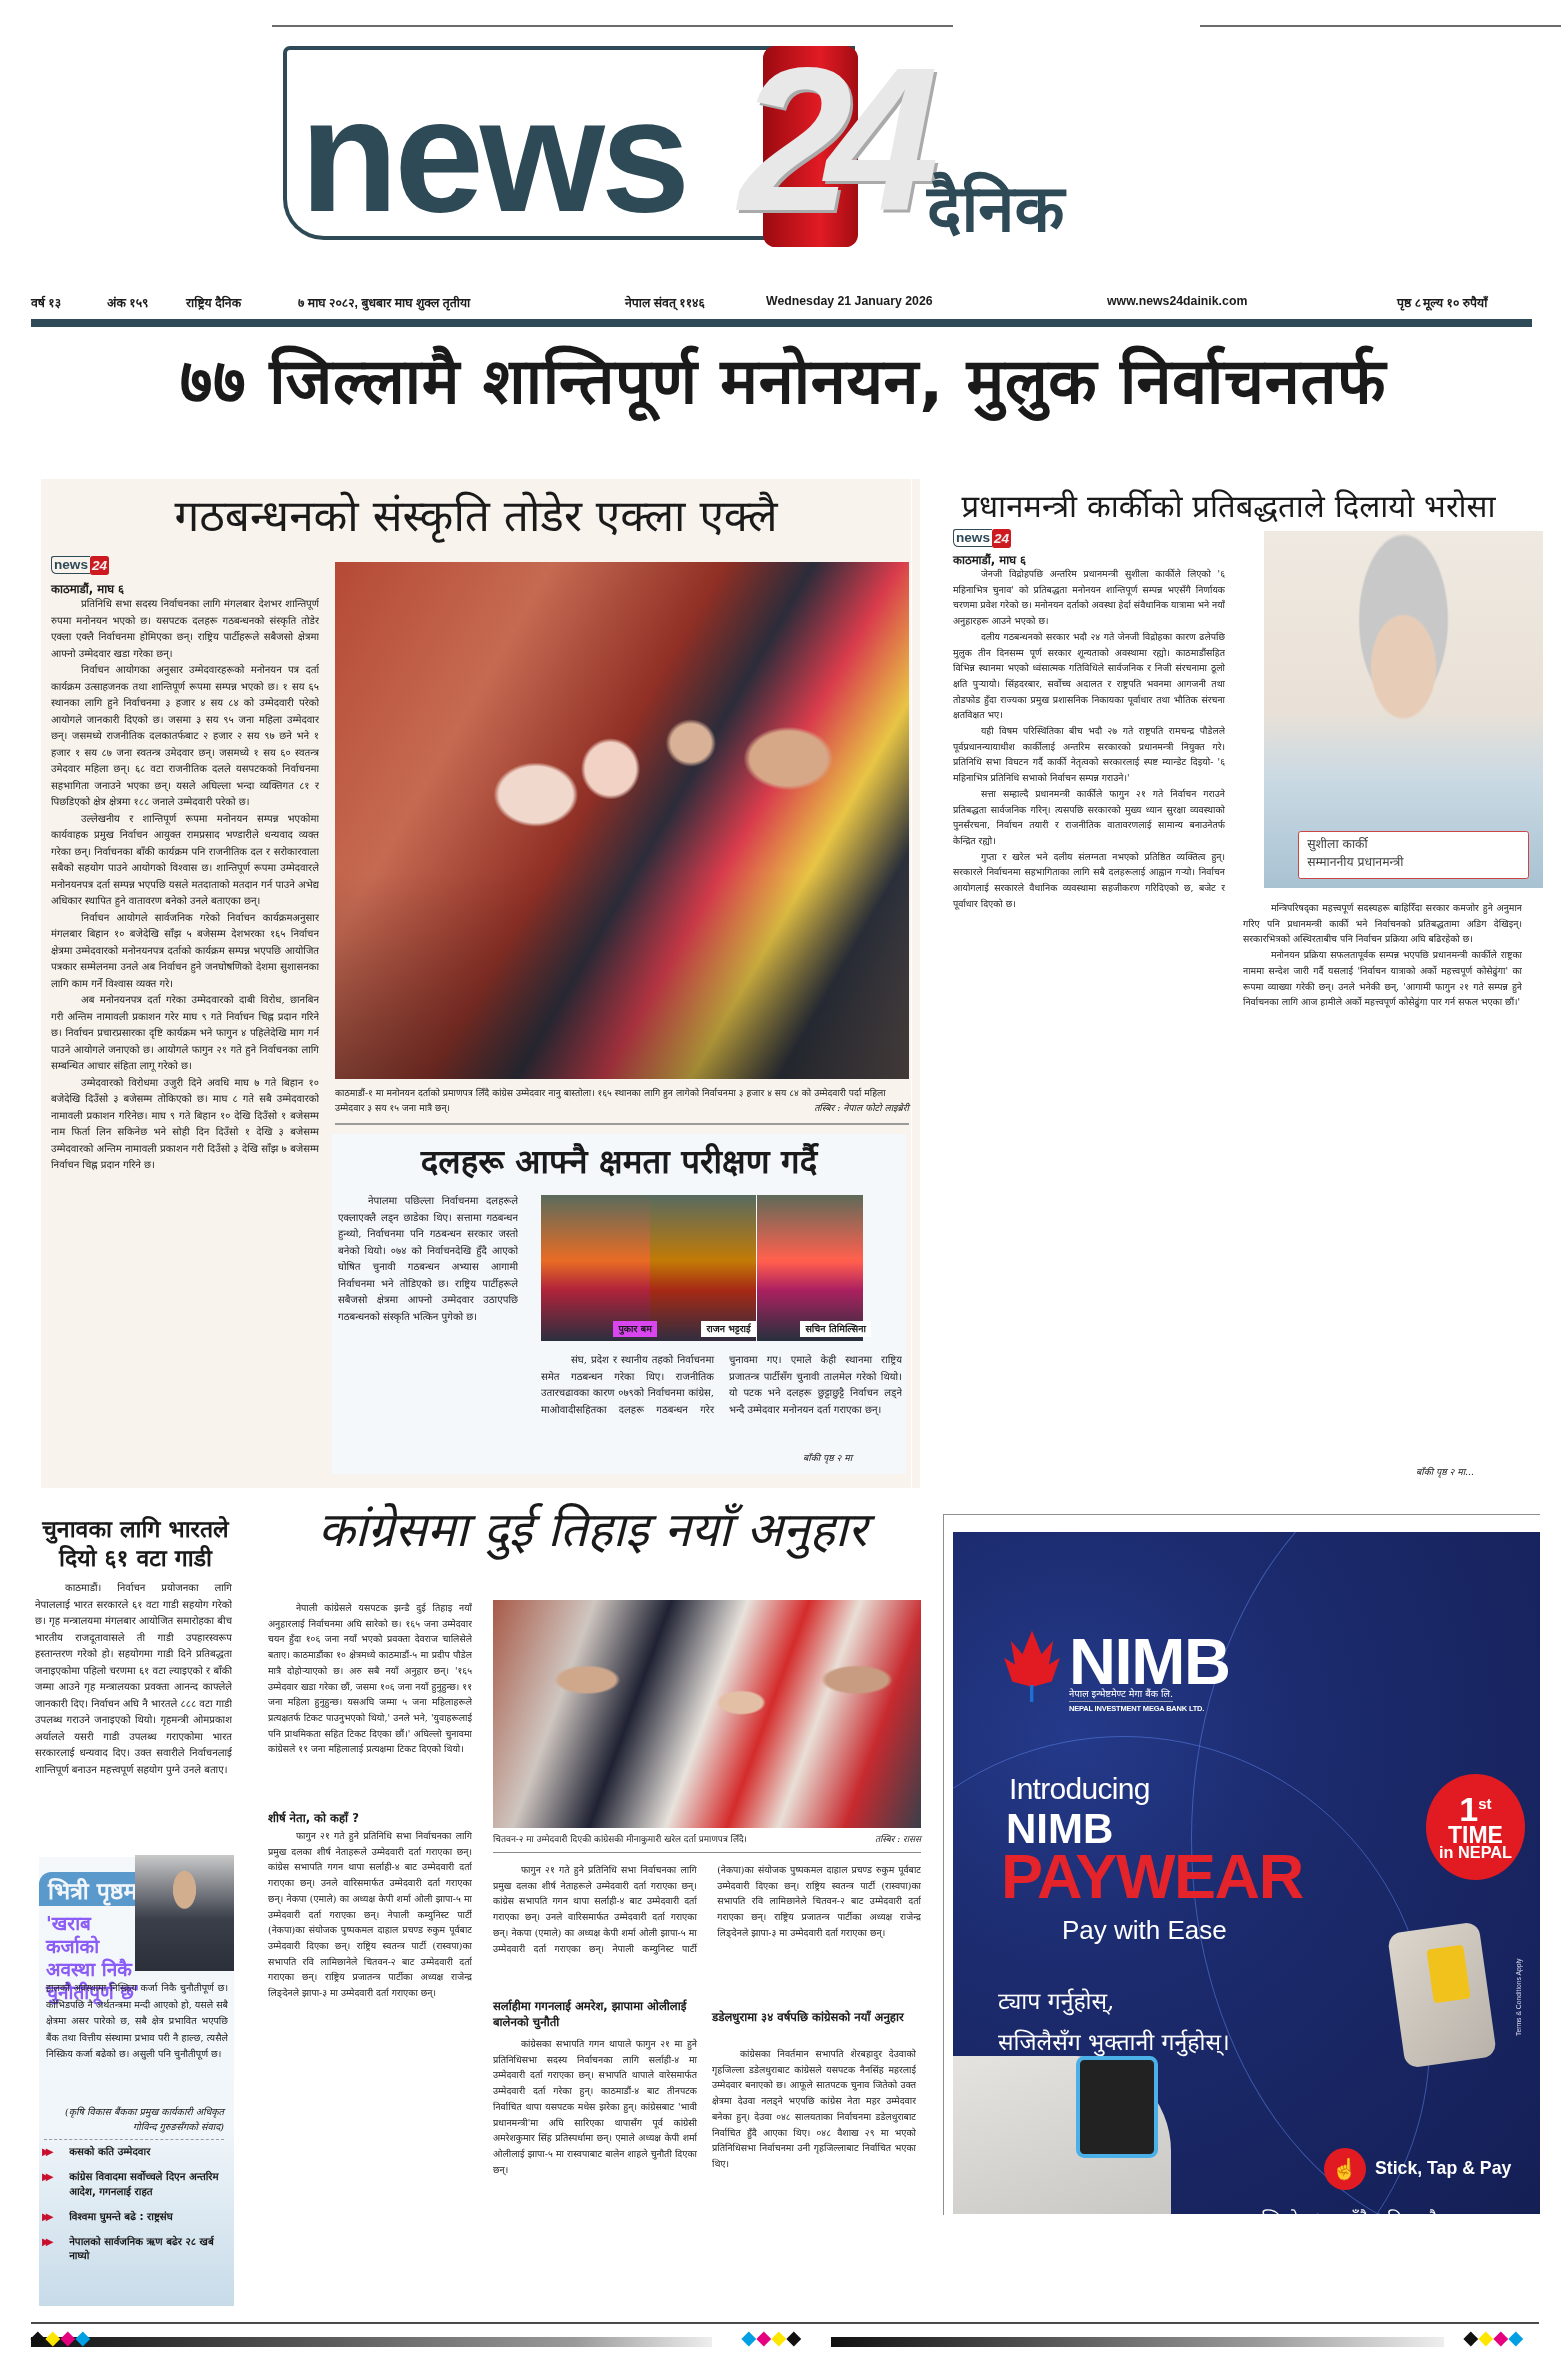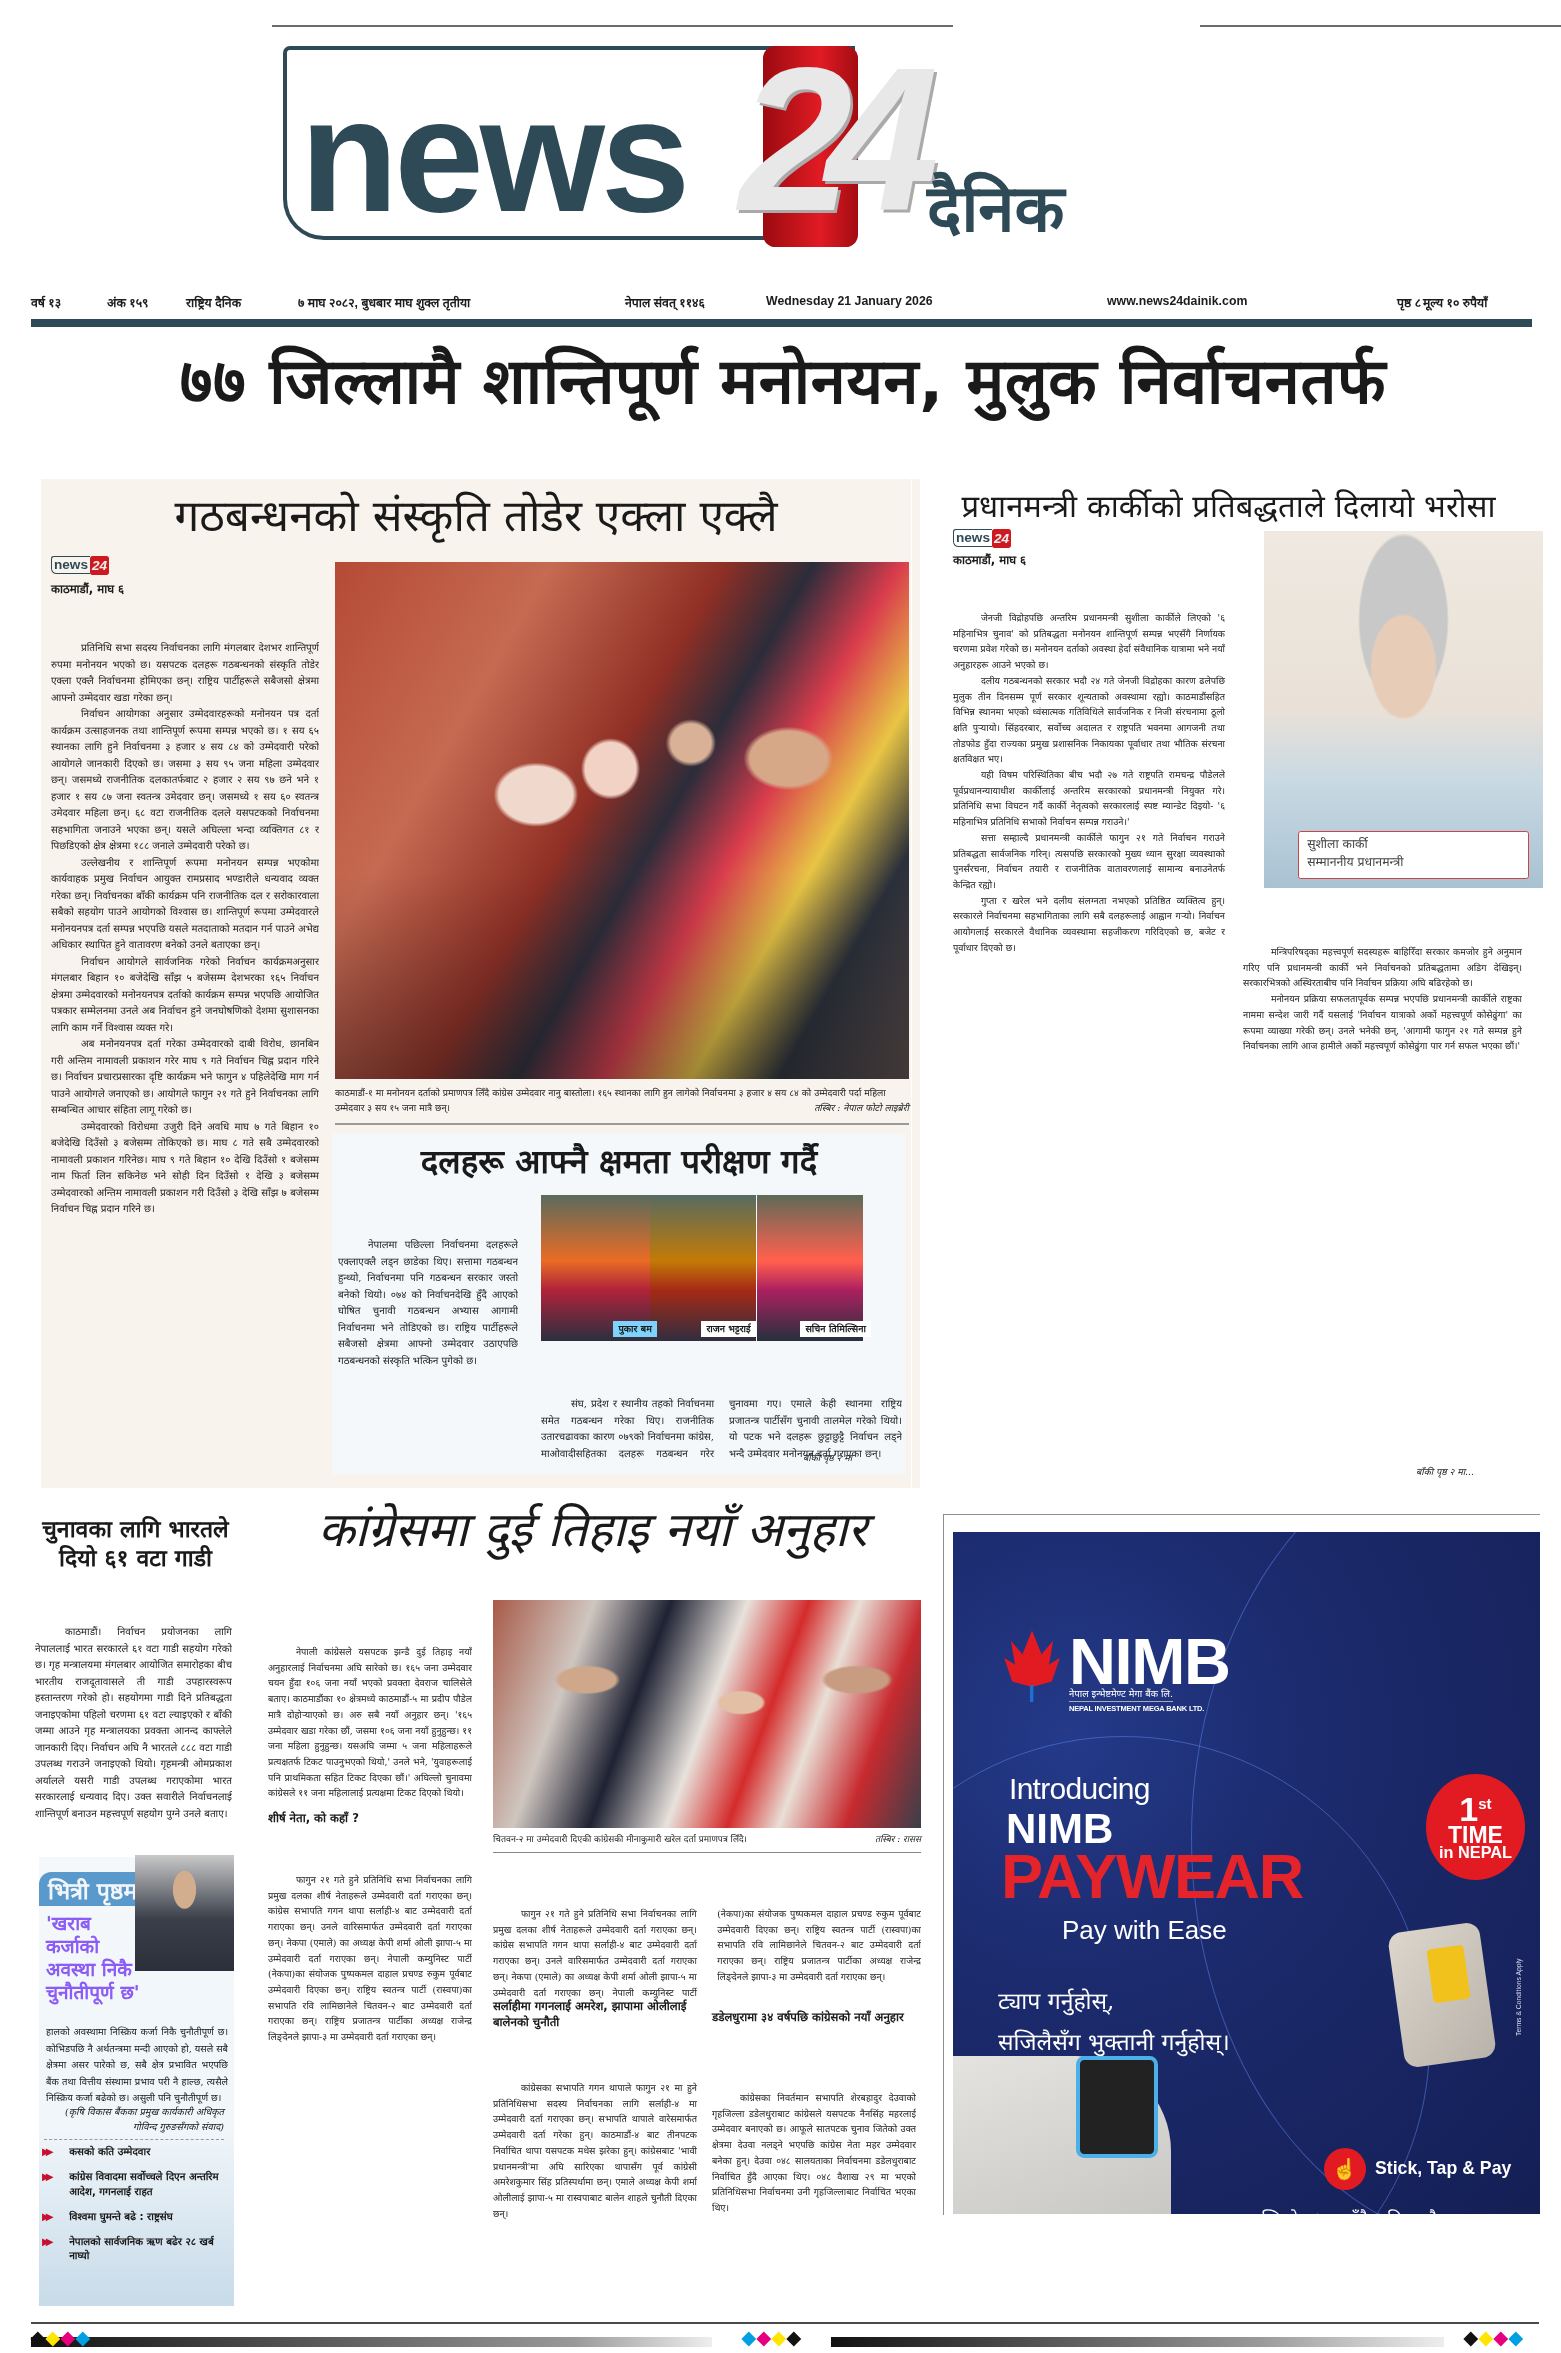--- a/index.html
+++ b/index.html
@@ -41,21 +41,21 @@
   .logo-mini { display: inline-flex; align-items: center; height: 20.4px; }
   .logo-mini .n { font-family: "Liberation Sans", sans-serif; font-weight: 700; font-size: 13.6px; color: #2e4a56;
     border: 1.4px solid #2e4a56; border-right: none; border-radius: 2.7px 0 0 5.4px; padding: 0 2px; line-height: 16.3px; }
   .logo-mini .b { background: #cc1a20; color: #eee; font-family: "Liberation Sans", sans-serif; font-weight: 700;
     font-style: italic; font-size: 13.6px; line-height: 19px; padding: 0 2px; border-radius: 2.7px; }
 
   .dateline-city { font-weight: 700; font-size: 11.6px; margin: 4.1px 0 2.7px; }
   .body-text { font-family: "DejaVu Serif", serif; font-size: 10px; line-height: 16.5px; text-align: justify;
     color: #222; }
   .body-text p { text-indent: 3em; }
-  .body-col { position: absolute; overflow: hidden; margin-top: 44px; }
+  .body-col { position: absolute; overflow: hidden; }
 
   .photo { position: absolute; overflow: hidden; }
   .caption { font-family: "DejaVu Serif", serif; font-size: 9.2px; line-height: 15px; color: #222; }
   .credit { font-style: italic; float: right; }
 
   .inner-box { left: 332px; top: 1134px; width: 574px; height: 340px; background: #f4f8fb; }
 
   .rule { background: #9a9a9a; height: 2px; }
 
   
@@ -185,21 +185,21 @@
 <div class="abs rule" style="left:335px;top:1123px;width:574px;"></div>
 
 <div class="abs inner-box"></div>
 <h2 class="abs sub-hl" style="left:332px;top:1144px;width:574px;font-size:33px;font-weight:700;">दलहरू आफ्नै क्षमता परीक्षण गर्दै</h2>
 <div class="body-col body-text" style="left:338px;top:1193px;width:180px;height:272px;">
   <p>नेपालमा पछिल्ला निर्वाचनमा दलहरूले एक्लाएक्लै लड्न छाडेका थिए। सत्तामा गठबन्धन हुन्थ्यो, निर्वाचनमा पनि गठबन्धन सरकार जस्तो बनेको थियो। ०७४ को निर्वाचनदेखि हुँदै आएको घोषित चुनावी गठबन्धन अभ्यास आगामी निर्वाचनमा भने तोडिएको छ। राष्ट्रिय पार्टीहरूले सबैजसो क्षेत्रमा आफ्नो उम्मेदवार उठाएपछि गठबन्धनको संस्कृति भत्किन पुगेको छ।</p>
 </div>
 <div class="photo ph-strip" style="left:541px;top:1195px;width:109px;height:146px;"></div>
 <div class="photo ph-strip" style="left:650px;top:1195px;width:106px;height:146px;filter:hue-rotate(20deg);"></div>
 <div class="photo ph-strip" style="left:757px;top:1195px;width:106px;height:146px;filter:hue-rotate(-20deg);"></div>
-<div class="abs" style="left:613px;top:1321px;background:#7dd3fc;padding:1.4px 5.4px;font-weight:700;font-size:9.5px;">पुकार बम</div>
+<div class="abs" style="left:613px;top:1321px;background:#d946ef;padding:1.4px 5.4px;font-weight:700;font-size:9.5px;">पुकार बम</div>
 <div class="abs" style="left:701px;top:1321px;background:#fff;padding:1.4px 5.4px;font-weight:700;font-size:9.5px;">राजन भट्टराई</div>
 <div class="abs" style="left:800px;top:1321px;background:#fff;padding:1.4px 5.4px;font-weight:700;font-size:9.5px;">सचिन तिमिल्सिना</div>
 <div class="body-col body-text" style="left:541px;top:1352px;width:361px;height:116px;column-count:2;column-gap:15px;">
   <p>संघ, प्रदेश र स्थानीय तहको निर्वाचनमा समेत गठबन्धन गरेका थिए। राजनीतिक उतारचढावका कारण ०७९को निर्वाचनमा कांग्रेस, माओवादीसहितका दलहरू गठबन्धन गरेर चुनावमा गए। एमाले केही स्थानमा राष्ट्रिय प्रजातन्त्र पार्टीसँग चुनावी तालमेल गरेको थियो। यो पटक भने दलहरू छुट्टाछुट्टै निर्वाचन लड्ने भन्दै उम्मेदवार मनोनयन दर्ता गराएका छन्।</p>
 </div>
 <div class="abs caption" style="left:803px;top:1450px;font-style:italic;">बाँकी पृष्ठ २ मा</div>
 
 <div class="abs" style="left:912px;top:479px;width:8.2px;height:1009px;background:#f8f4ed;"></div>
 <h2 class="abs sub-hl" style="left:929px;top:489px;width:599px;font-size:31px;">प्रधानमन्त्री कार्कीको प्रतिबद्धताले दिलायो भरोसा</h2>
 <div class="abs" style="left:953px;top:528px;">

